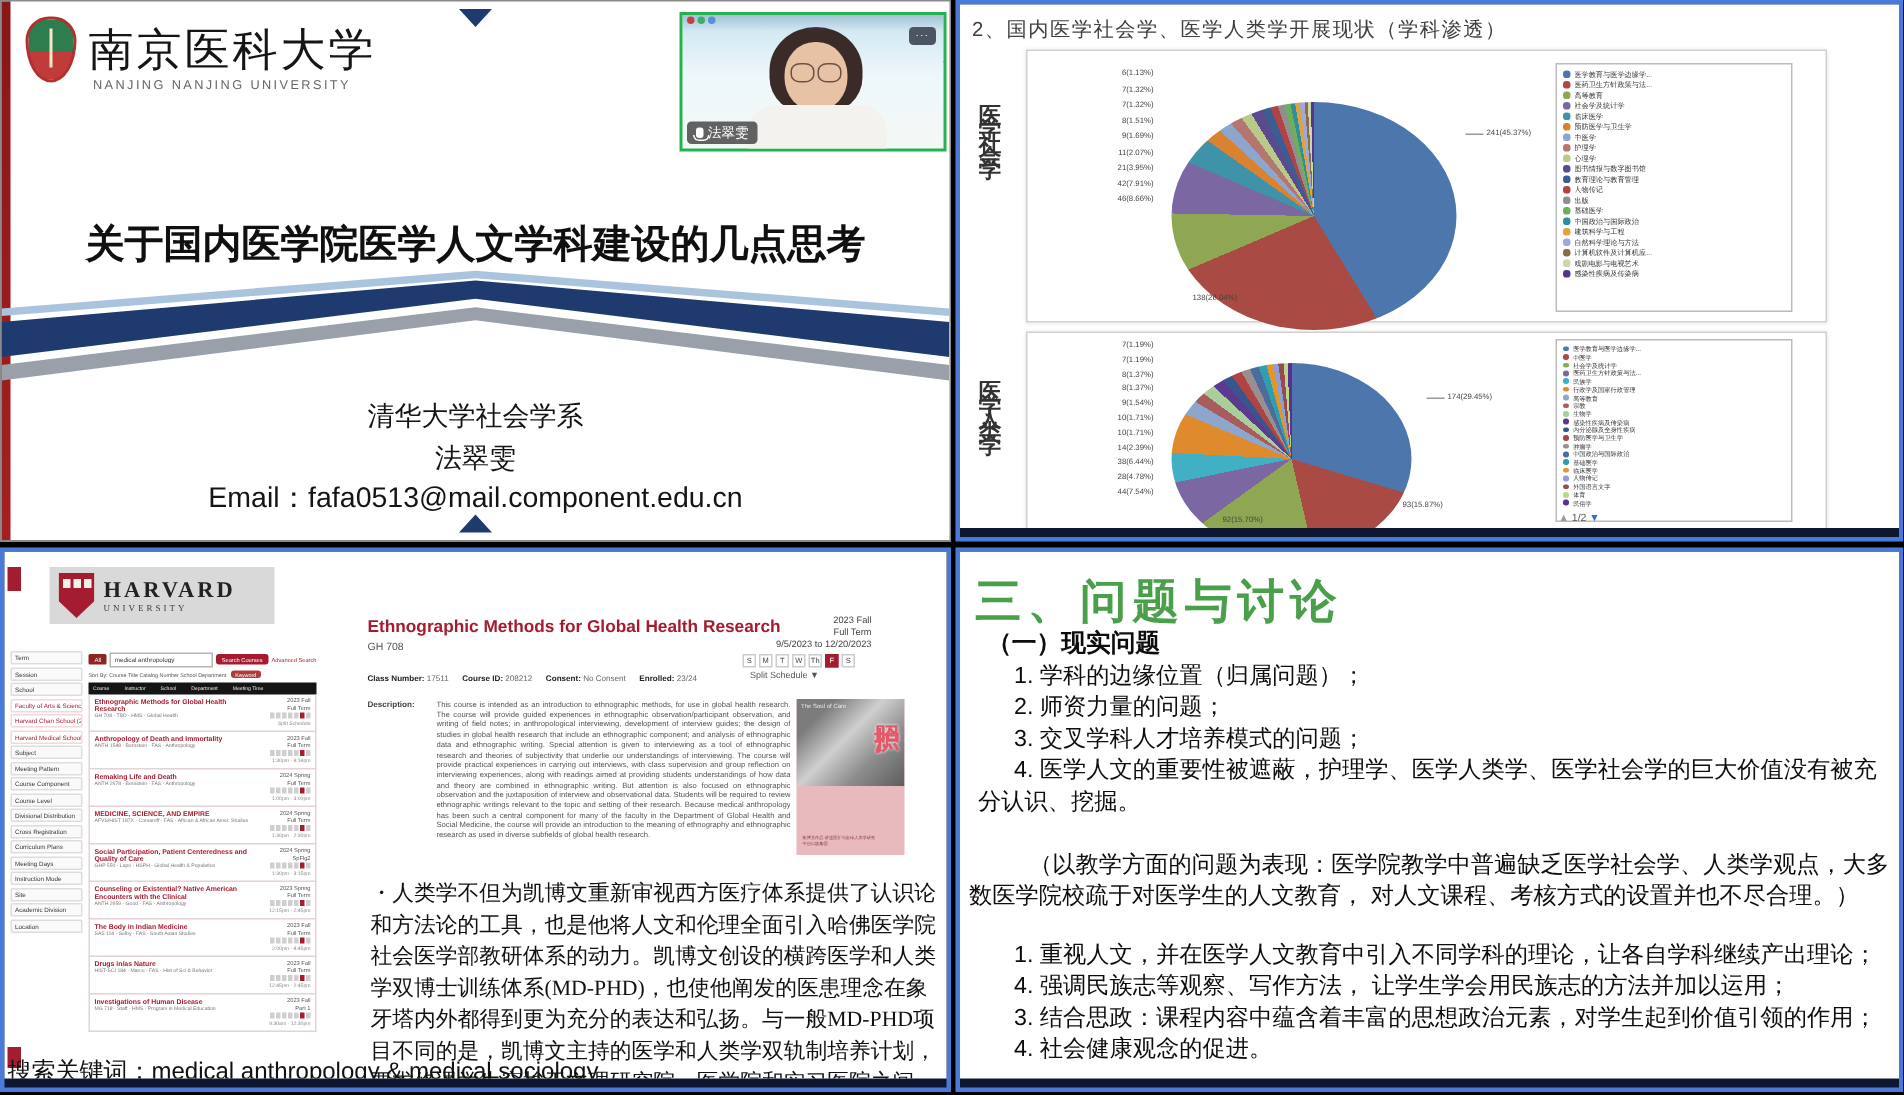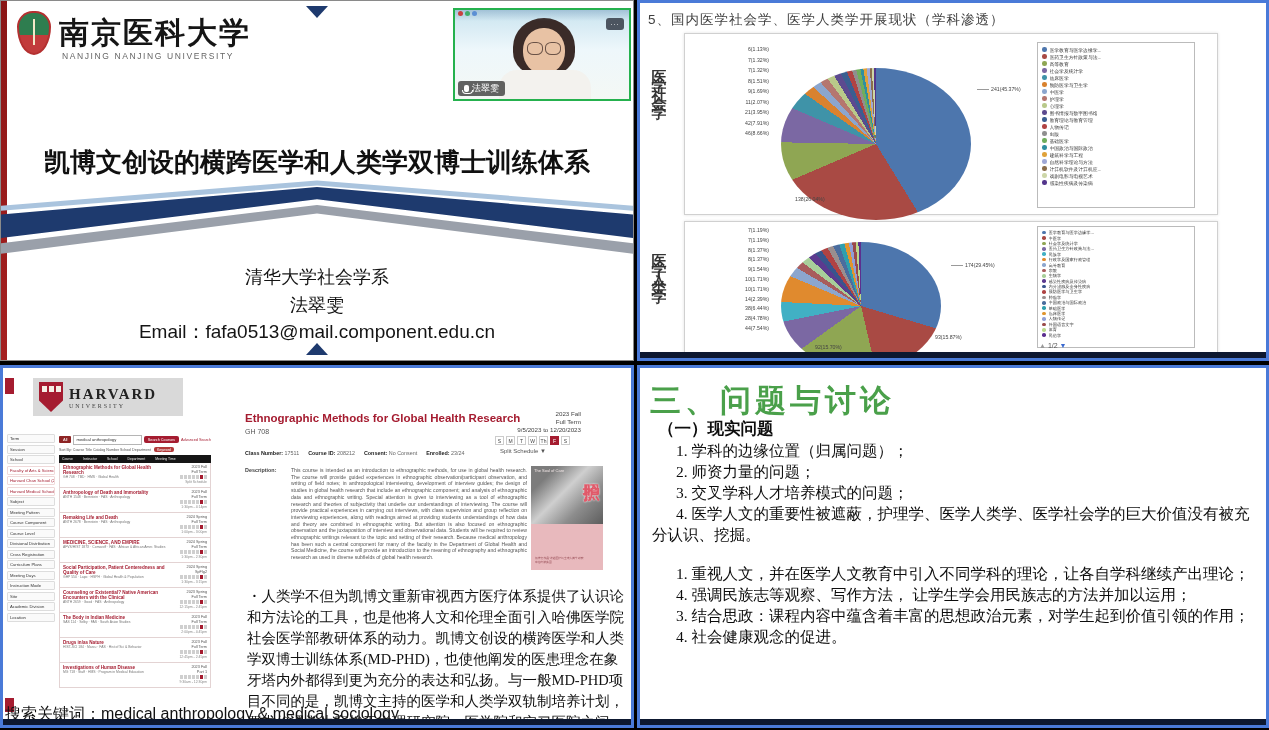--- a/index.html
+++ b/index.html
@@ -12,21 +12,21 @@
   .q-tr{left:637px;top:0;width:632px;height:361px;border:3px solid #4a7ad8;background:#0d1830;}
   .q-bl{left:0;top:365px;width:634px;height:363px;border:3px solid #4a7ad8;background:#0d1830;}
   .q-br{left:637px;top:365px;width:632px;height:363px;border:3px solid #4a7ad8;background:#0d1830;}
   .q-inner{position:absolute;left:0;top:0;right:0;bottom:6px;background:#fff;overflow:hidden;}
   
   .red-strip{left:0;top:0;width:6px;height:100%;background:linear-gradient(#8a1616,#a52020);}
   .nmu-shield{left:16px;top:10px;width:34px;height:44px;border:2px solid #b43030;
     border-radius:46% 46% 50% 50%/36% 36% 64% 64%;
     background:linear-gradient(#2e7d4f 54%,#c23b3b 54%);box-sizing:border-box;}
   .nmu-shield i{position:absolute;left:46%;top:15%;width:2px;height:66%;background:#f3e9c8;}
-  .nmu-name{left:58px;top:12px;font-size:30px;font-weight:bold;color:#151515;letter-spacing:2px;}
+  .nmu-name{left:58px;top:12px;font-size:30px;font-weight:normal;color:#151515;letter-spacing:2px;}
   .nmu-sub{left:61px;top:50px;font-size:8.5px;color:#666;letter-spacing:1.6px;}
   .t1{left:0;top:94px;width:100%;text-align:center;font-size:24px;font-weight:bold;color:#101010;}
   .t2{left:0;top:144px;width:100%;text-align:center;font-size:26px;font-weight:bold;color:#101010;}
   .band{left:0;width:100%;height:100%;top:0;}
   .band-light{background:#aac4de;clip-path:polygon(0 57%,50% 50%,100% 57%,100% 58.4%,50% 51.4%,0 58.4%);}
   .band-navy{background:#1e3a6e;clip-path:polygon(0 59.5%,50% 51.8%,100% 59.5%,100% 66%,50% 55.2%,0 66%);}
   .band-gray{background:#9aa0aa;clip-path:polygon(0 67.5%,50% 56.8%,100% 67.5%,100% 70.4%,50% 59.2%,0 70.4%);}
   .tri-top{left:calc(50% - 11px);top:5px;width:0;height:0;border-left:11px solid transparent;
     border-right:11px solid transparent;border-top:12px solid #1e3a6e;}
   .tri-bot{left:calc(50% - 11px);bottom:5px;width:0;height:0;border-left:11px solid transparent;
@@ -117,21 +117,21 @@
   .book .photo{position:absolute;left:0;top:0;width:100%;height:56%;
     background:linear-gradient(135deg,#7c7c7c 20%,#cfcfcf 45%,#8d8d8d 70%,#5d5d5d);}
   .book .cn{position:absolute;right:3px;top:4px;font-size:17px;font-weight:bold;color:#e05a6a;
     writing-mode:vertical-rl;text-shadow:0 0 2px #fff;line-height:18px;}
   .book .en{position:absolute;left:3px;top:2px;font-size:4px;color:#f2e7e7;}
   .book .lines{position:absolute;left:4px;bottom:6px;width:64px;font-size:2.8px;color:#8a3b45;line-height:4px;}
   .cnpara{left:244px;top:218px;width:384px;font-size:14.5px;color:#111;line-height:21px;
     font-family:"Liberation Serif",serif;}
   .kwline{left:2px;top:336px;width:628px;font-size:16px;color:#111;}
   
-  .s4{font-family:Liberation Serif, serif;color:#0d0d0d;}
+  .s4{font-family:Liberation Sans, sans-serif;color:#0d0d0d;}
   .s4-title{left:10px;top:12px;font-size:31px;font-weight:bold;color:#4aa04a;letter-spacing:4px;}
   .s4-h{font-size:16.5px;font-weight:bold;margin:0;padding-left:14px;}
   .s4 p{margin:0;font-size:15.5px;line-height:21px;padding-left:8px;text-indent:24px;}
   .s4 p.note{text-indent:40px;padding-left:2px;}
   .s4-body{position:absolute;left:4px;top:50px;width:616px;}
 </style>
 </head>
 <body>
 
 <div class="stage">
@@ -143,21 +143,21 @@
     <div class="abs band band-navy"></div>
     <div class="abs band band-gray"></div>
     <div class="abs tri-bot"></div>
 
     <div class="abs nmu-shield">
         <i></i>
       </div>
     <div class="abs nmu-name">南京医科大学</div>
     <div class="abs nmu-sub">NANJING NANJING UNIVERSITY</div>
 
-    <div class="abs t2">凯博文创设的横跨医学和人类学双博士训练体系</div>
+    <div class="abs t2">关于国内医学院医学人文学科建设的几点思考</div>
 
     <div class="abs dept">清华大学社会学系</div>
     <div class="abs speaker">法翠雯</div>
     <div class="abs email">Email：fafa0513@mail.component.edu.cn</div>
     <div class="abs bg-frag">ty</div>
 
     <div class="abs webcam">
       <div class="wc-hair"></div>
       <div class="wc-face"></div>
       <div class="wc-glass"></div>
@@ -171,21 +171,21 @@
       <div class="wc-more">...</div>
       <div class="wc-tag">
         <span class="mic"></span>
         <span>法翠雯</span>
       </div>
     </div>
   </div>
 
   <div class="q q-tr">
     <div class="q-inner">
-      <div class="abs s2-title">5、国内医学社会学、医学人类学开展现状（学科渗透）</div>
+      <div class="abs s2-title">2、国内医学社会学、医学人类学开展现状（学科渗透）</div>
       <div class="abs vlabel" style="left:10px;top:54px;">医学社会学</div>
       <div class="abs vlabel" style="left:10px;top:238px;">医学人类学</div>
 
       <div class="panel" style="left:44px;top:30px;width:532px;height:180px;">
         <div class="pie" style="left: 96px; top: 15px; width: 190px; height: 190px; background: conic-gradient(rgb(77, 118, 173) 0deg, rgb(77, 118, 173) 153.83deg, rgb(169, 74, 68) 153.83deg, rgb(169, 74, 68) 241.91deg, rgb(143, 166, 83) 241.91deg, rgb(143, 166, 83) 271.28deg, rgb(123, 104, 163) 271.28deg, rgb(123, 104, 163) 298.09deg, rgb(63, 147, 168) 298.09deg, rgb(63, 147, 168) 311.49deg, rgb(217, 130, 47) 311.49deg, rgb(217, 130, 47) 318.51deg, rgb(140, 166, 206) 318.51deg, rgb(140, 166, 206) 324.26deg, rgb(181, 118, 111) 324.26deg, rgb(181, 118, 111) 329.36deg, rgb(185, 201, 138) 329.36deg, rgb(185, 201, 138) 333.83deg, rgb(92, 74, 143) 333.83deg, rgb(92, 74, 143) 338.3deg, rgb(58, 94, 145) 338.3deg, rgb(58, 94, 145) 342.13deg, rgb(176, 67, 67) 342.13deg, rgb(176, 67, 67) 345.32deg, rgb(143, 143, 143) 345.32deg, rgb(143, 143, 143) 347.87deg, rgb(111, 174, 92) 347.87deg, rgb(111, 174, 92) 350.43deg, rgb(47, 143, 160) 350.43deg, rgb(47, 143, 160) 352.34deg, rgb(224, 162, 58) 352.34deg, rgb(224, 162, 58) 354.26deg, rgb(159, 168, 214) 354.26deg, rgb(159, 168, 214) 356.17deg, rgb(138, 109, 75) 356.17deg, rgb(138, 109, 75) 357.45deg, rgb(205, 214, 168) 357.45deg, rgb(205, 214, 168) 358.72deg, rgb(83, 53, 140) 358.72deg, rgb(83, 53, 140) 360deg);"></div>
         <div class="callout" style="left:292px;top:52px;">
           <span class="dash"></span>
             <span>241(45.37%)</span>
           </div>
         <div class="callout" style="left:110px;top:162px;">
@@ -724,20 +724,21 @@
       <div class="abs s4-title">三、问题与讨论</div>
       <div class="s4-body">
         <h3 class="s4-h">（一）现实问题</h3>
         <div>
 
         <p>1. 学科的边缘位置（归属问题）；</p>
             <p>2. 师资力量的问题；</p>
             <p>3. 交叉学科人才培养模式的问题；</p>
             <p>4. 医学人文的重要性被遮蔽，护理学、医学人类学、医学社会学的巨大价值没有被充分认识、挖掘。</p>
           </div>
+        <p class="note" style="margin-top:21px;">（以教学方面的问题为表现：医学院教学中普遍缺乏医学社会学、人类学观点，大多数医学院校疏于对医学生的人文教育， 对人文课程、考核方式的设置并也不尽合理。）</p>
         <div style="margin-top:18px;">
 
         <p>1. 重视人文，并在医学人文教育中引入不同学科的理论，让各自学科继续产出理论；</p>
             <p>4. 强调民族志等观察、写作方法， 让学生学会用民族志的方法并加以运用；</p>
             <p>3. 结合思政：课程内容中蕴含着丰富的思想政治元素，对学生起到价值引领的作用；</p>
             <p>4. 社会健康观念的促进。</p>
           </div>
       </div>
     </div>
   </div>

